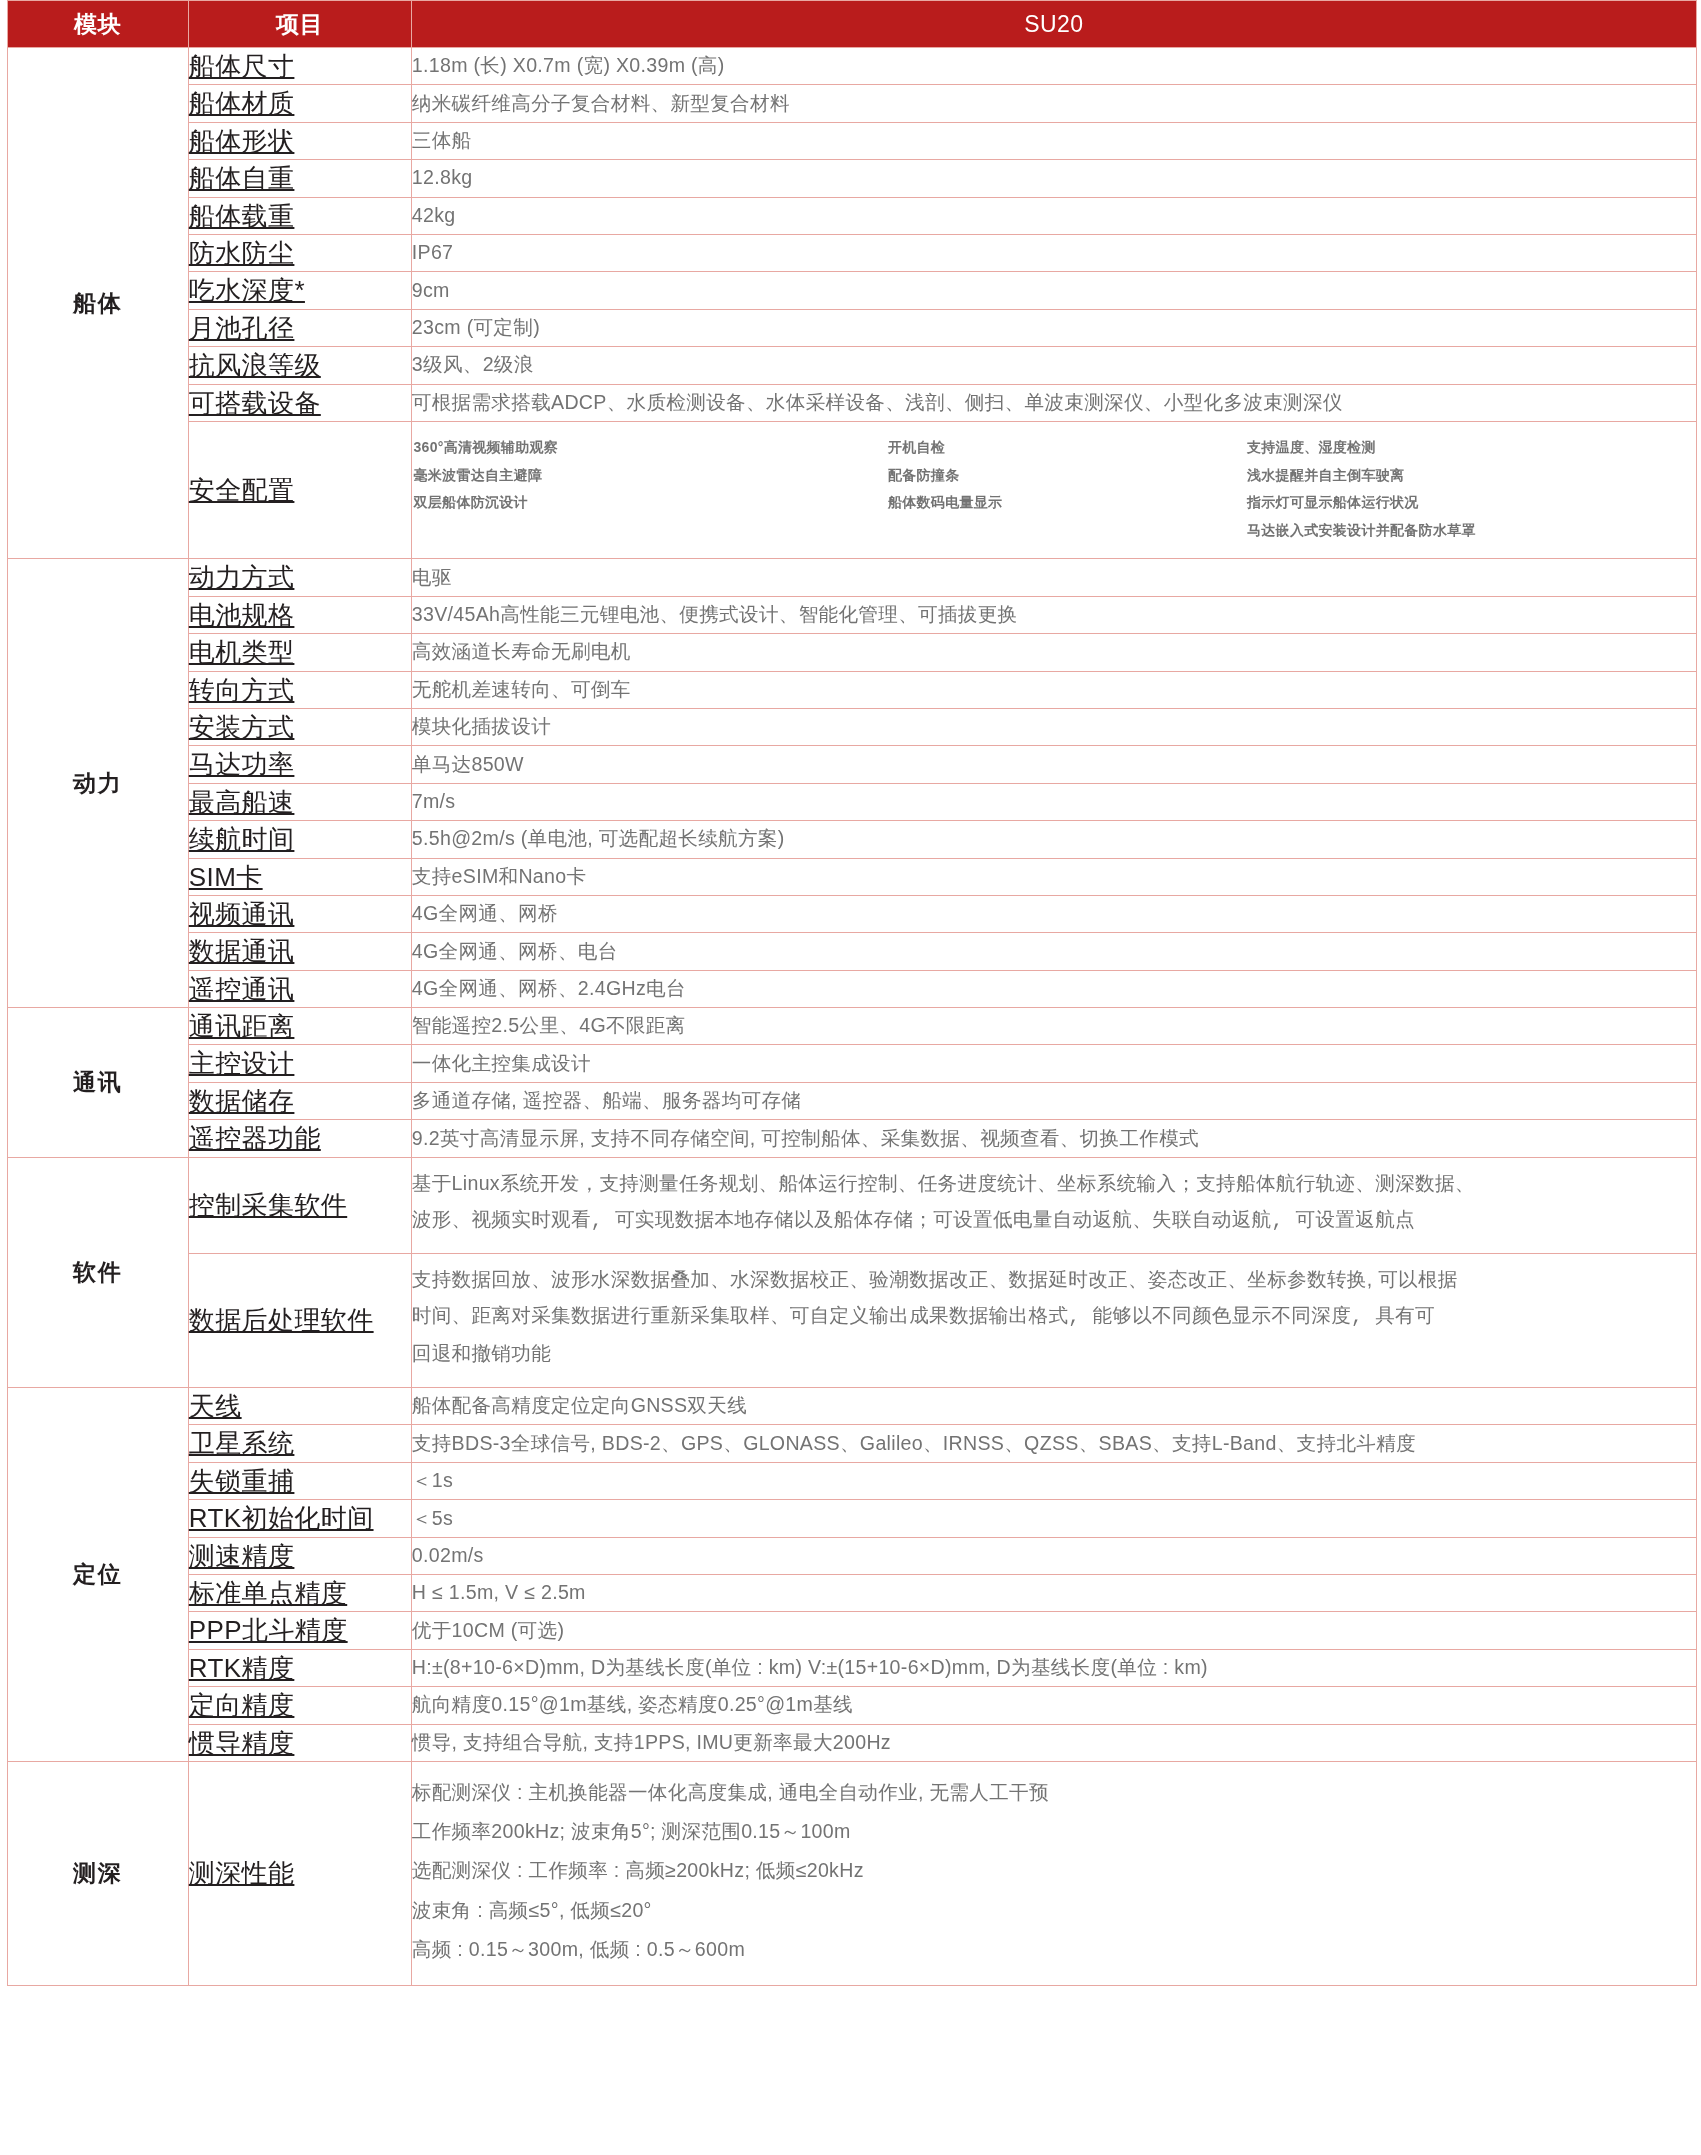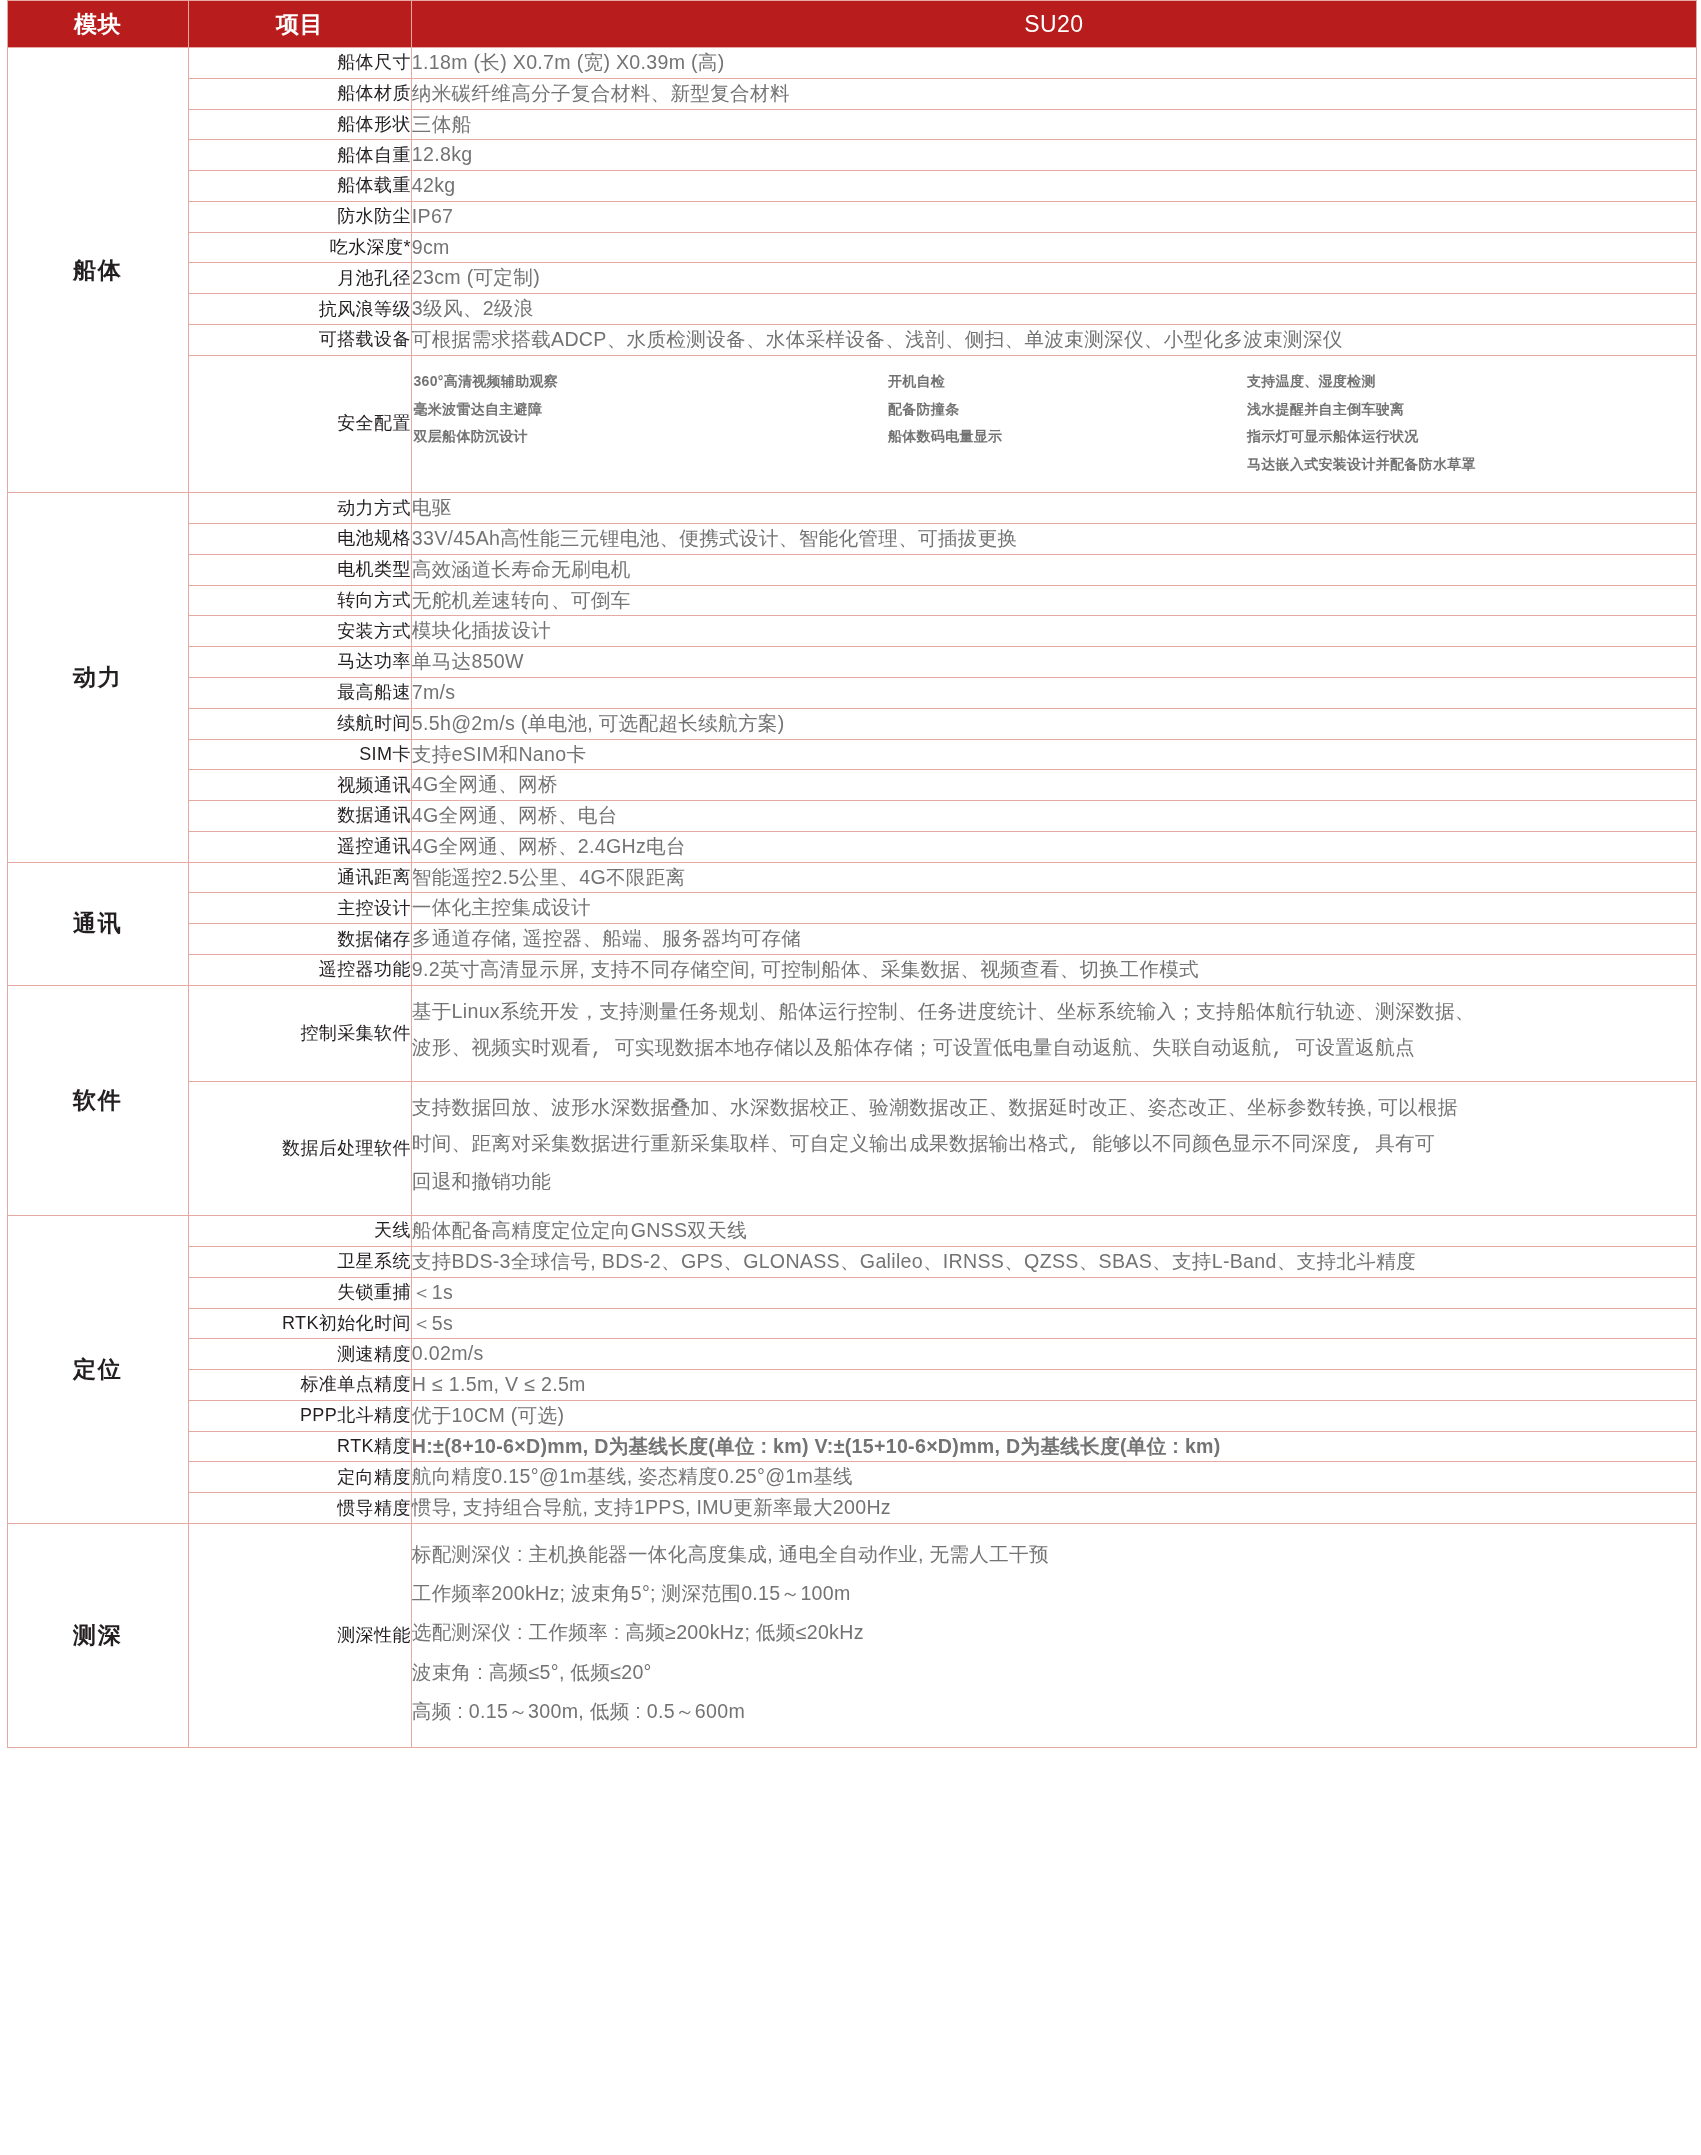--- a/index.html
+++ b/index.html
@@ -46,26 +46,27 @@
   thead th.h-su { font-weight: normal; letter-spacing: 0.4px; }
 
   td.module {
     text-align: center;
     font-size: 23px;
     font-weight: bold;
     letter-spacing: 1.7px;
     color: #231f20;
   }
   td.item {
-    text-align: right;
-    font-size: 18px;
+    text-align: left;
+    font-size: 26px;
     letter-spacing: 0.4px;
     color: #231f20;
     padding: 6.8px 3.4px;
     line-height: 1.4;
+    text-decoration: underline;
   }
   td.value {
     text-align: left;
     font-size: 19.6px;
     letter-spacing: 0.3px;
     color: #737373;
     padding: 7.7px 13.6px 7.7px 15.3px;
     line-height: 1.52;
   }
   td.value.multi {
@@ -105,21 +106,21 @@
     line-height: 2.0;
     white-space: nowrap;
   }
 
   .footnote {
     margin: 12px 0 0 6.8px;
     font-size: 16px;
     color: #231f20;
     letter-spacing: 0.2px;
   }
-  .nowrap { white-space: nowrap; font-weight: bold; }
+  .nowrap { white-space: nowrap; }
 </style>
 </head>
 <body>
 
 <div class="sheet">
   <table class="spec">
     <colgroup>
       <col class="c-module">
       <col class="c-item">
       <col class="c-value">

